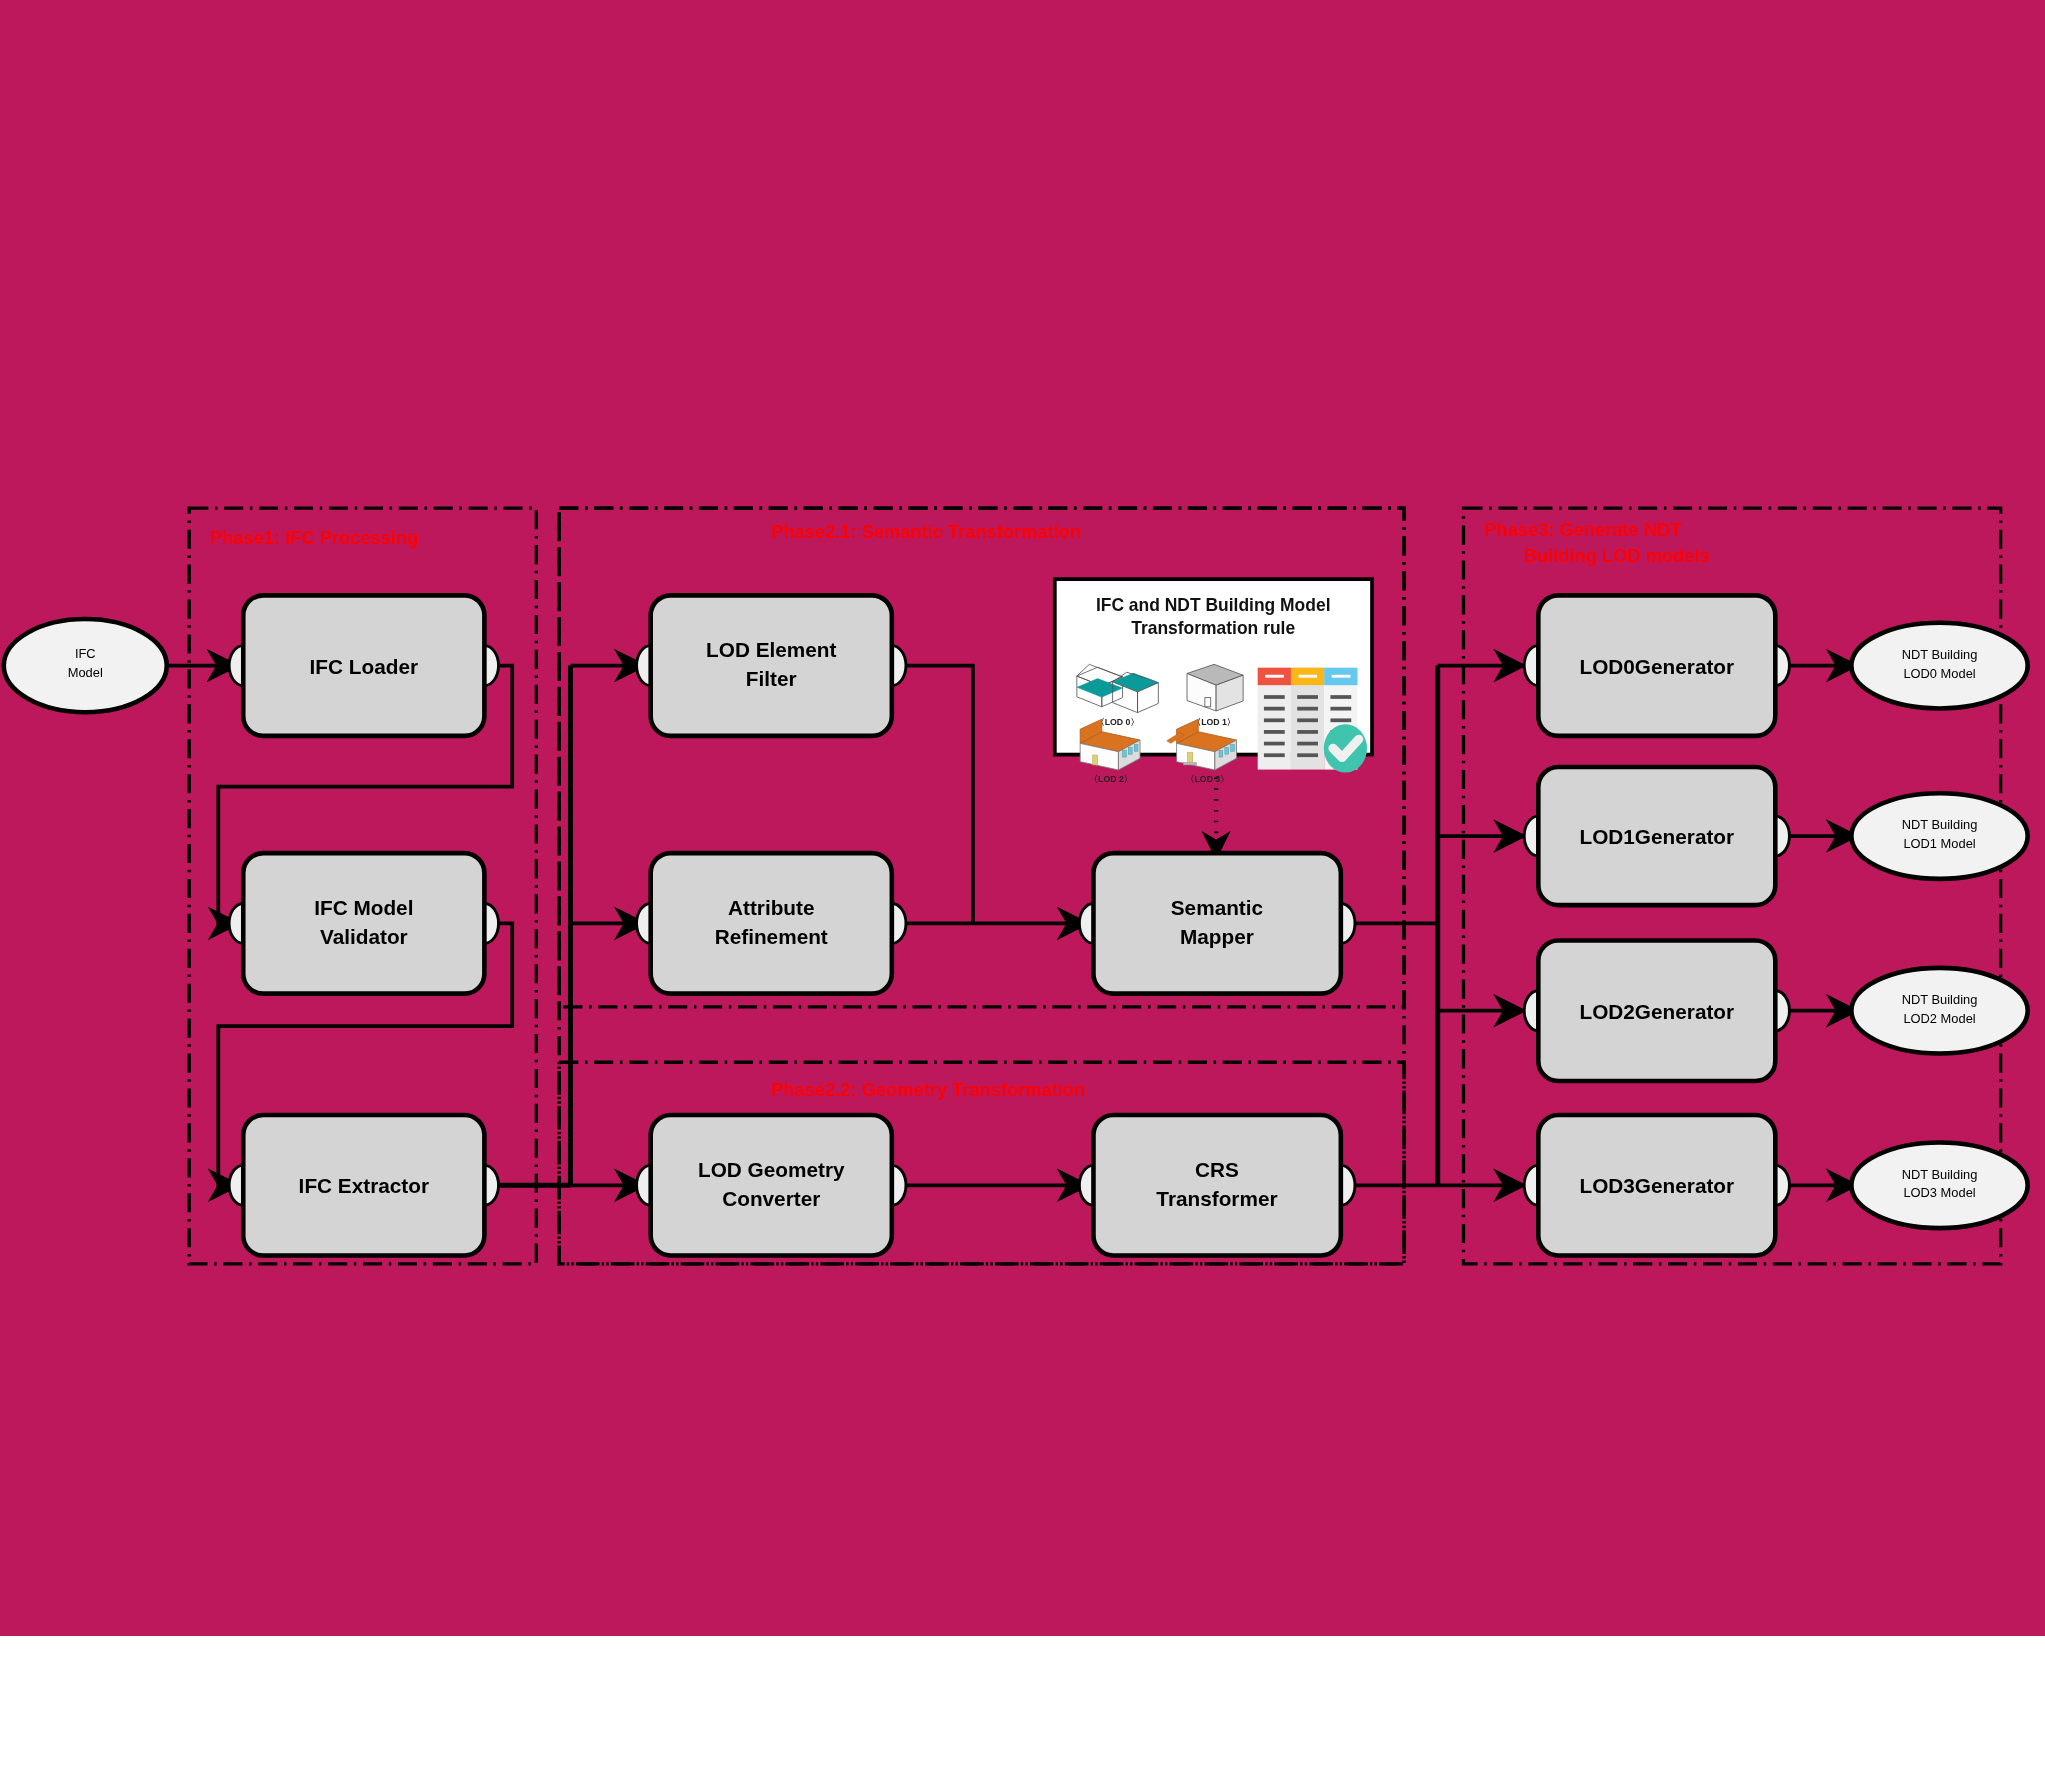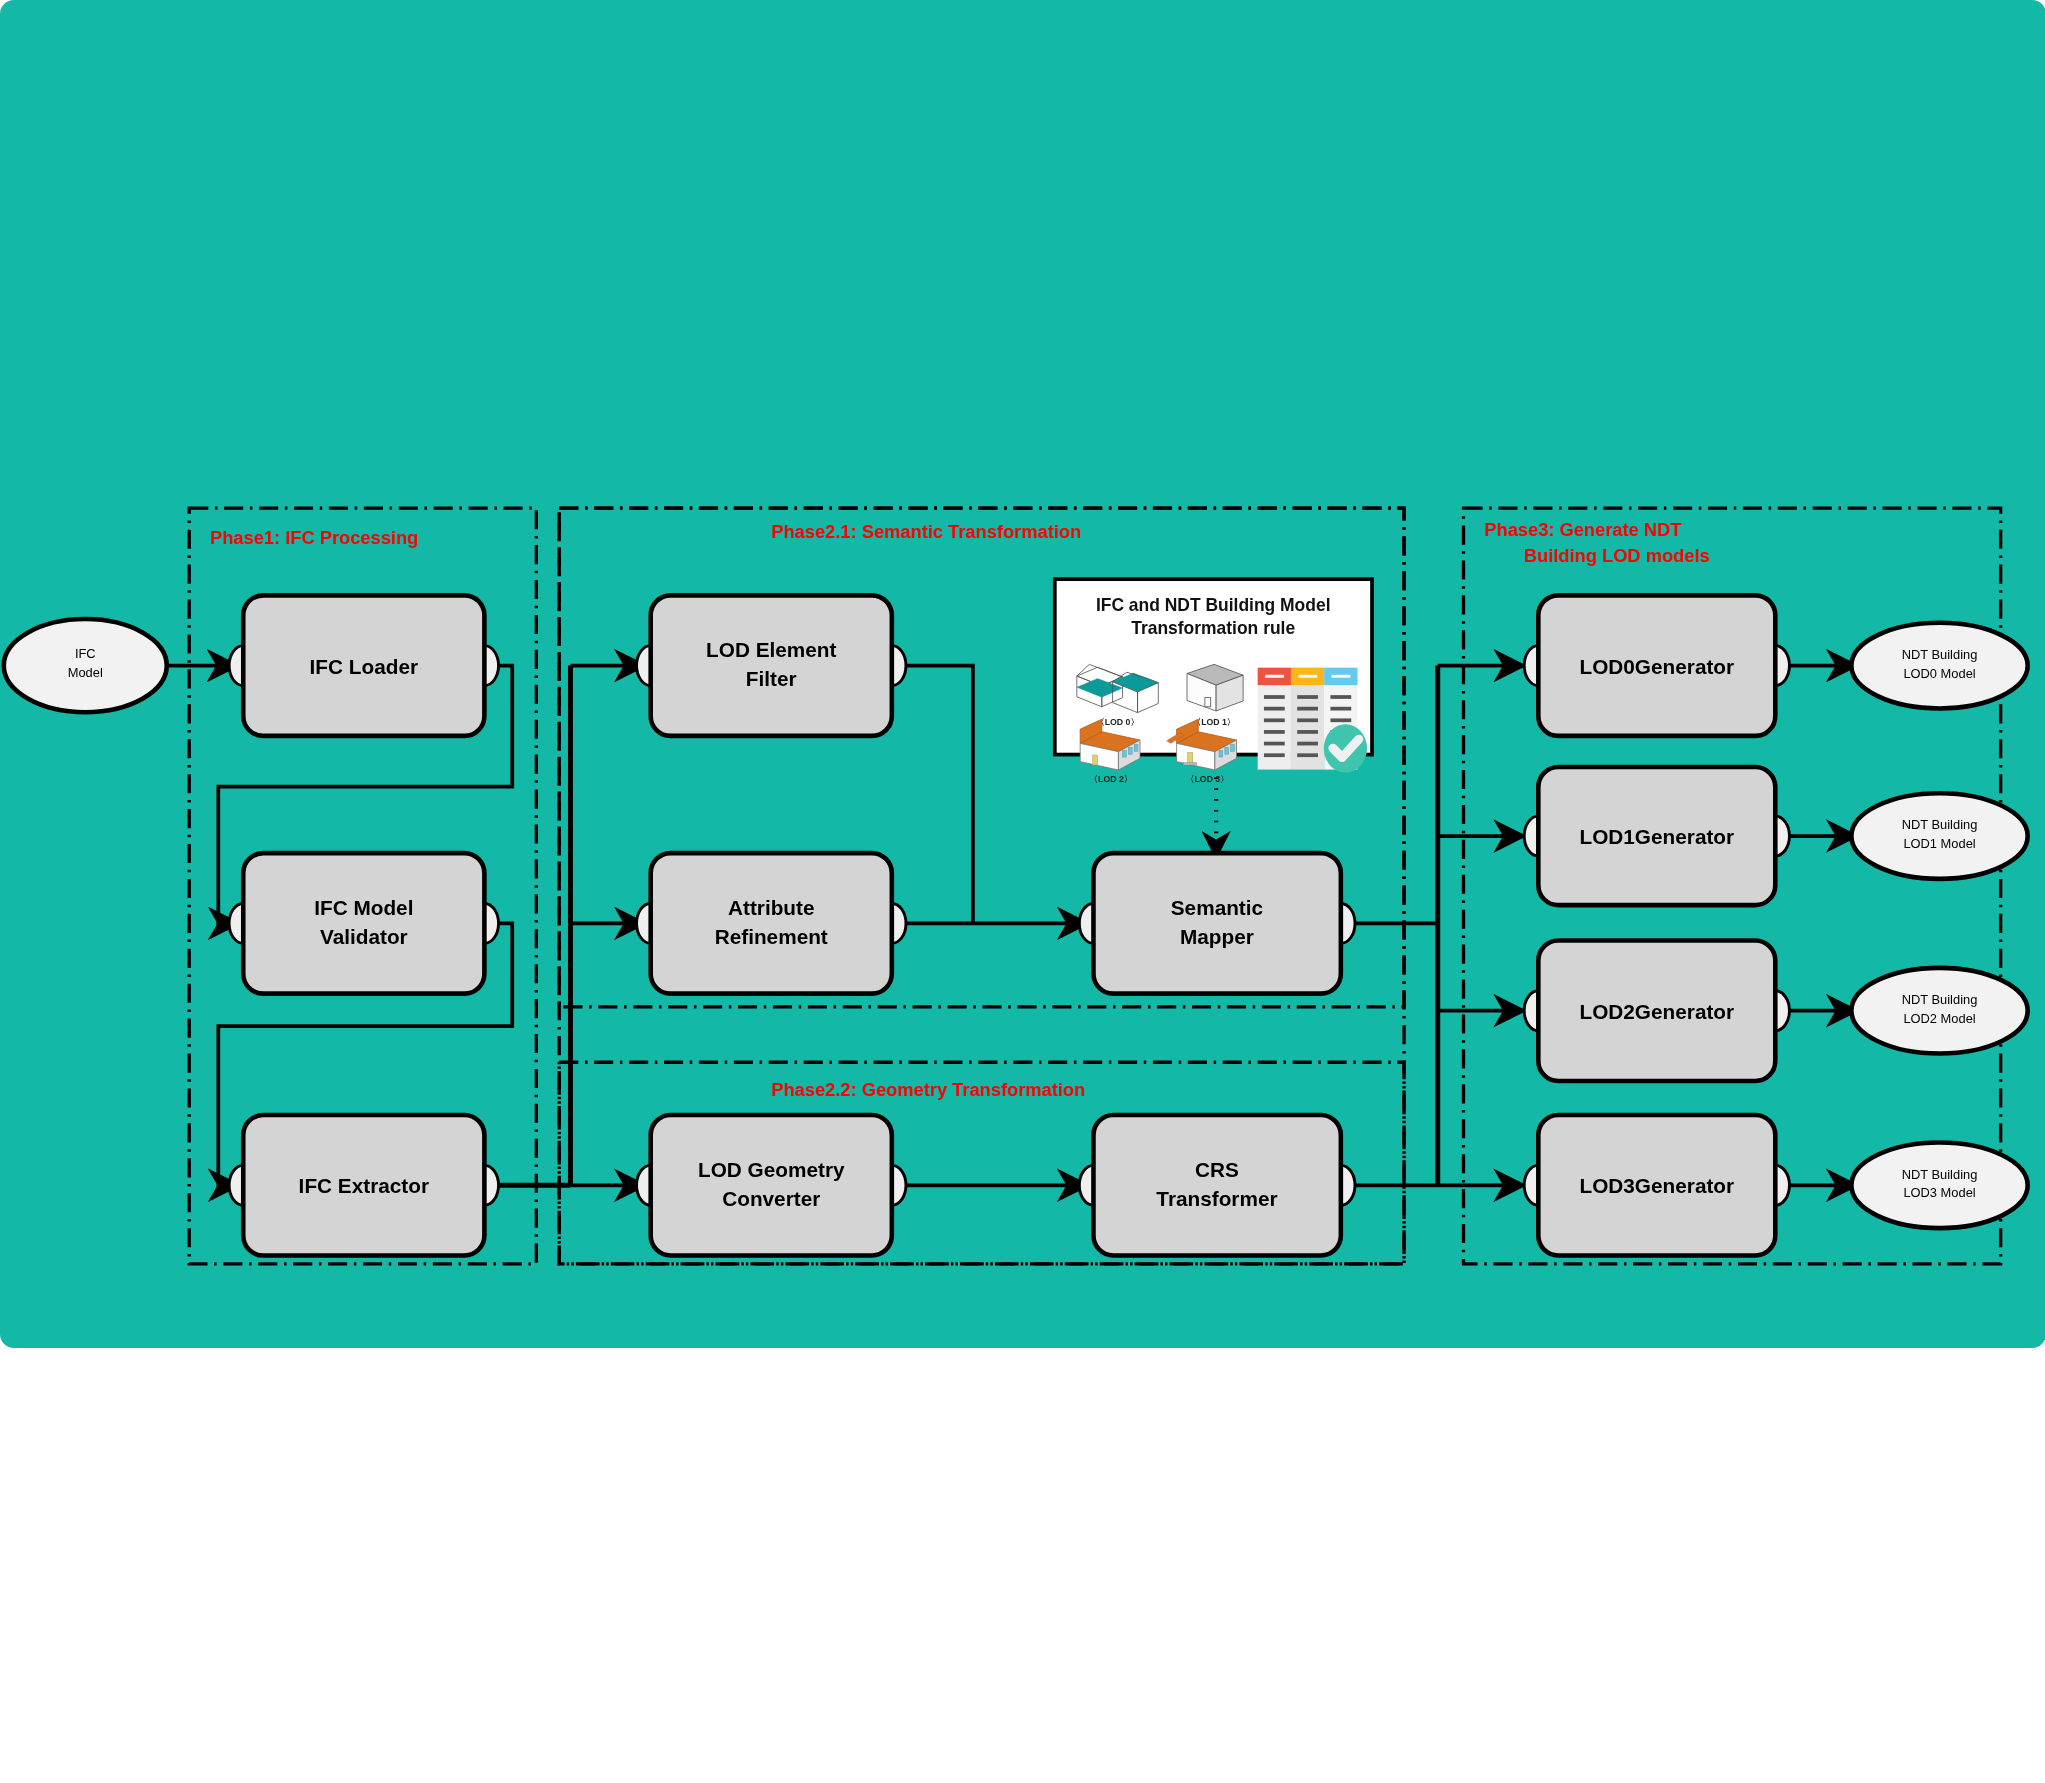--- a/index.html
+++ b/index.html
@@ -1,17 +1,17 @@
 <!DOCTYPE html>
 <html style="font-size:6.7px"><head>
 <meta charset="utf-8">
 <style>
   html,body{margin:0;padding:0;background:#ffffff;}
   body{font-family:"Liberation Sans",sans-serif;}
-  #stage{position:relative;width:2046px;height:1348px;background:#14b8a6;overflow:hidden;border-radius:14px;}
+  #stage{position:relative;width:2046px;height:1636px;background:#be185d;overflow:hidden;}
   svg#diagram{position:absolute;left:0;top:0;width:2046px;height:1784px;}
 
   .phase-title{fill:#ff0000;font-family:"Liberation Sans",sans-serif;font-weight:bold;font-size:44px;}
   .node-label{font-family:"Liberation Sans",sans-serif;font-weight:bold;font-size:50px;fill:#000;text-anchor:middle;}
   .term-label{font-family:"Liberation Sans",sans-serif;font-size:31px;fill:#000;text-anchor:middle;}
   .card-title{font-family:"Liberation Sans",sans-serif;font-weight:bold;font-size:42px;fill:#111;text-anchor:middle;}
   .lod-cap{font-family:"Liberation Sans",sans-serif;font-weight:bold;font-size:21px;fill:#222;text-anchor:middle;}
 
   .proc-box{fill:#d4d4d4;stroke:#000;stroke-width:11;}
   .port{fill:#efefef;stroke:#000;stroke-width:7;}

